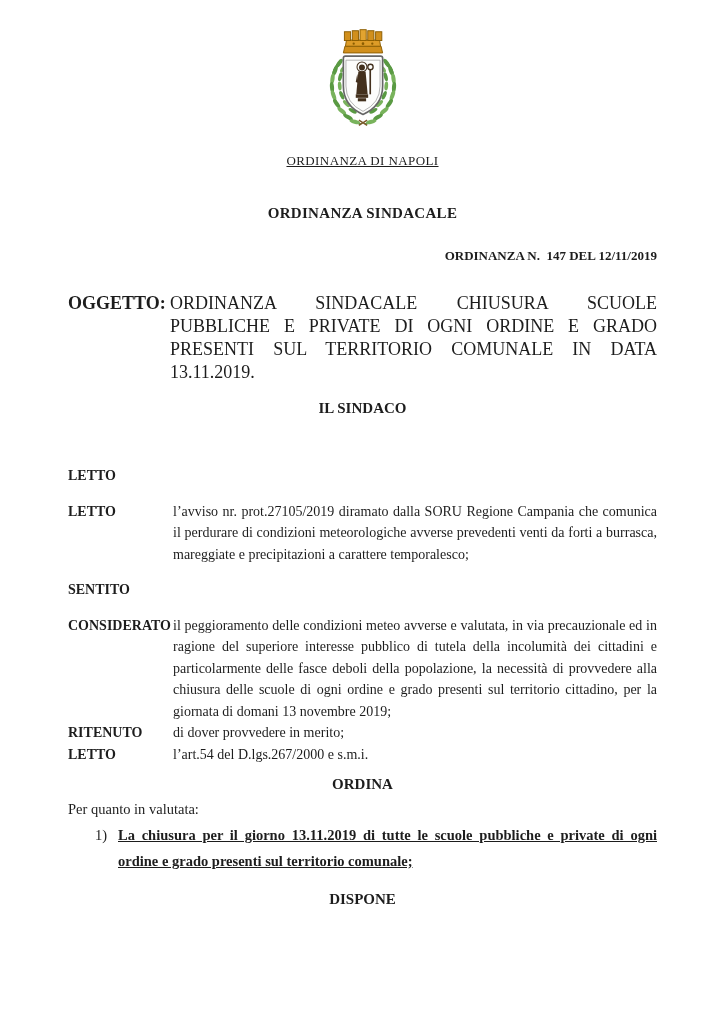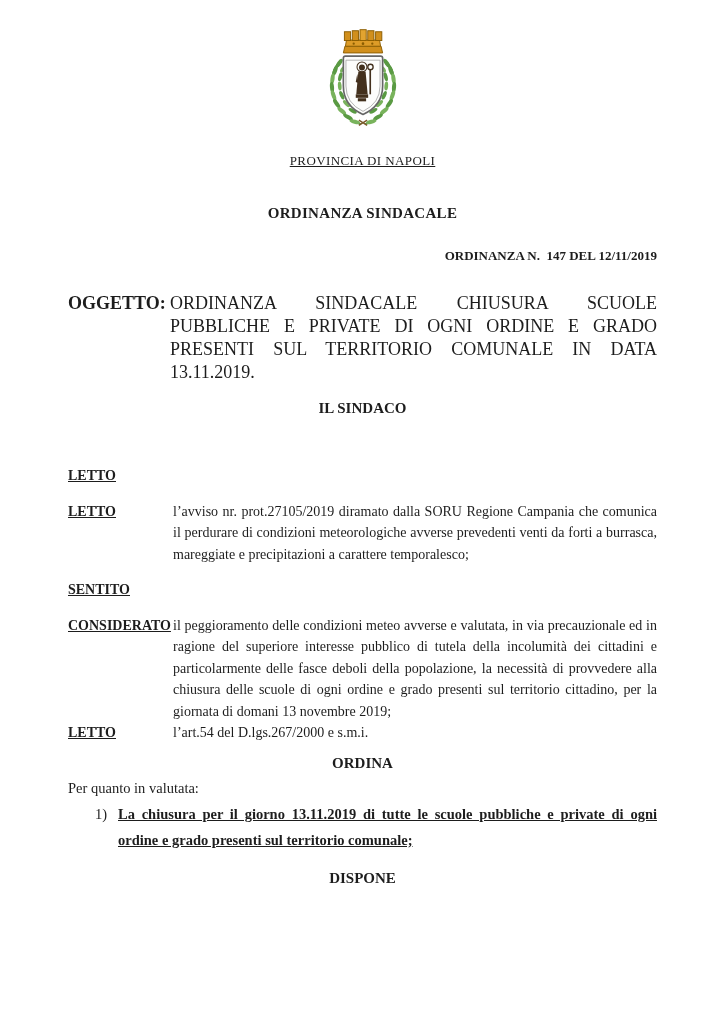--- a/index.html
+++ b/index.html
@@ -18,21 +18,21 @@
 
   .subject { display:flex; margin-top:28px; font-size:18px; }
   .subject-label { width:102px; flex-shrink:0; font-weight:bold; line-height:23px; }
   .subject-text { flex:1; text-align:justify; line-height:23px; }
 
   .sindaco { text-align:center; font-size:15px; font-weight:bold; margin-top:16px; }
 
   .clauses { margin-top:48px; }
   .clause { display:flex; font-size:14px; margin-bottom:14px; }
   .clause.tight { margin-bottom:0; }
-  .clause-label { width:105px; flex-shrink:0; font-weight:bold; text-decoration:underline; line-height:21.5px; }
+  .clause-label { width:105px; flex-shrink:0; font-weight:bold; line-height:21.5px; }
   .clause-text { flex:1; text-align:justify; line-height:21.5px; }
 
   .ordina-heading, .dispone-heading { text-align:center; font-size:15px; font-weight:bold; }
   .ordina-heading { margin-top:11px; }
   .premise { font-size:14.5px; margin-top:6px; line-height:21px; }
   .ordina-item { display:flex; padding-left:27px; font-size:14.5px; margin-top:2px; }
   .item-number { width:23px; flex-shrink:0; line-height:26px; }
   .item-text { flex:1; font-weight:bold; text-decoration:underline; text-align:justify; line-height:26px; }
   .dispone-heading { margin-top:17px; }
 </style>
@@ -108,21 +108,21 @@
           <circle cx="49" cy="42" r="2.9"></circle>
           <path d="M45.5 46 L52.5 46 L54.5 68 L43.5 68 Z"></path>
           <path d="M44.5 48 L43 56 L45.5 57 Z"></path>
           <rect x="43" y="68" width="12" height="3.4"></rect>
           <rect x="45" y="71.8" width="8" height="3"></rect>
           <rect x="56.2" y="44" width="1.6" height="24"></rect>
           <circle cx="57.2" cy="41.5" r="2.6" fill="none" stroke="#43301d" stroke-width="1.3"></circle>
         </g>
       </svg>
     </span>
-    <div class="province">PROVINCIA DI NAPOLI</div>
+    <div class="province">ORDINANZA DI NAPOLI</div>
   </div>
 
   <div class="doc-type">ORDINANZA SINDACALE</div>
 
   <div class="ord-ref">ORDINANZA N.  147 DEL 12/11/2019</div>
 
   <div class="subject">
     <div class="subject-label">OGGETTO:</div>
     <div class="subject-text">ORDINANZA SINDACALE CHIUSURA SCUOLE PUBBLICHE E PRIVATE DI OGNI ORDINE E GRADO PRESENTI SUL TERRITORIO COMUNALE IN DATA 13.11.2019.</div>
   </div>
@@ -138,20 +138,24 @@
       <div class="clause-text">l’avviso nr. prot.27105/2019 diramato dalla SORU Regione Campania che comunica il perdurare di condizioni meteorologiche avverse prevedenti venti da forti a burrasca, mareggiate e precipitazioni a carattere temporalesco;</div>
     </div>
     <div class="clause">
       <div class="clause-label">SENTITO</div>
     </div>
     <div class="clause tight">
       <div class="clause-label">CONSIDERATO</div>
       <div class="clause-text">il peggioramento delle condizioni meteo avverse e valutata, in via precauzionale ed in ragione del superiore interesse pubblico di tutela della incolumità dei cittadini e particolarmente delle fasce deboli della popolazione, la necessità di provvedere alla chiusura delle scuole di ogni ordine e grado presenti sul territorio cittadino, per la giornata di domani 13 novembre 2019;</div>
     </div>
     <div class="clause tight">
+      <div class="clause-label">RITENUTO</div>
+      <div class="clause-text">di dover provvedere in merito;</div>
+    </div>
+    <div class="clause tight">
       <div class="clause-label">LETTO</div>
       <div class="clause-text">l’art.54 del D.lgs.267/2000 e s.m.i.</div>
     </div>
   </div>
 
   <div class="ordina-heading">ORDINA</div>
   <div class="premise">Per quanto in valutata:</div>
 
   <div class="ordina-item">
     <div class="item-number">1)</div>

